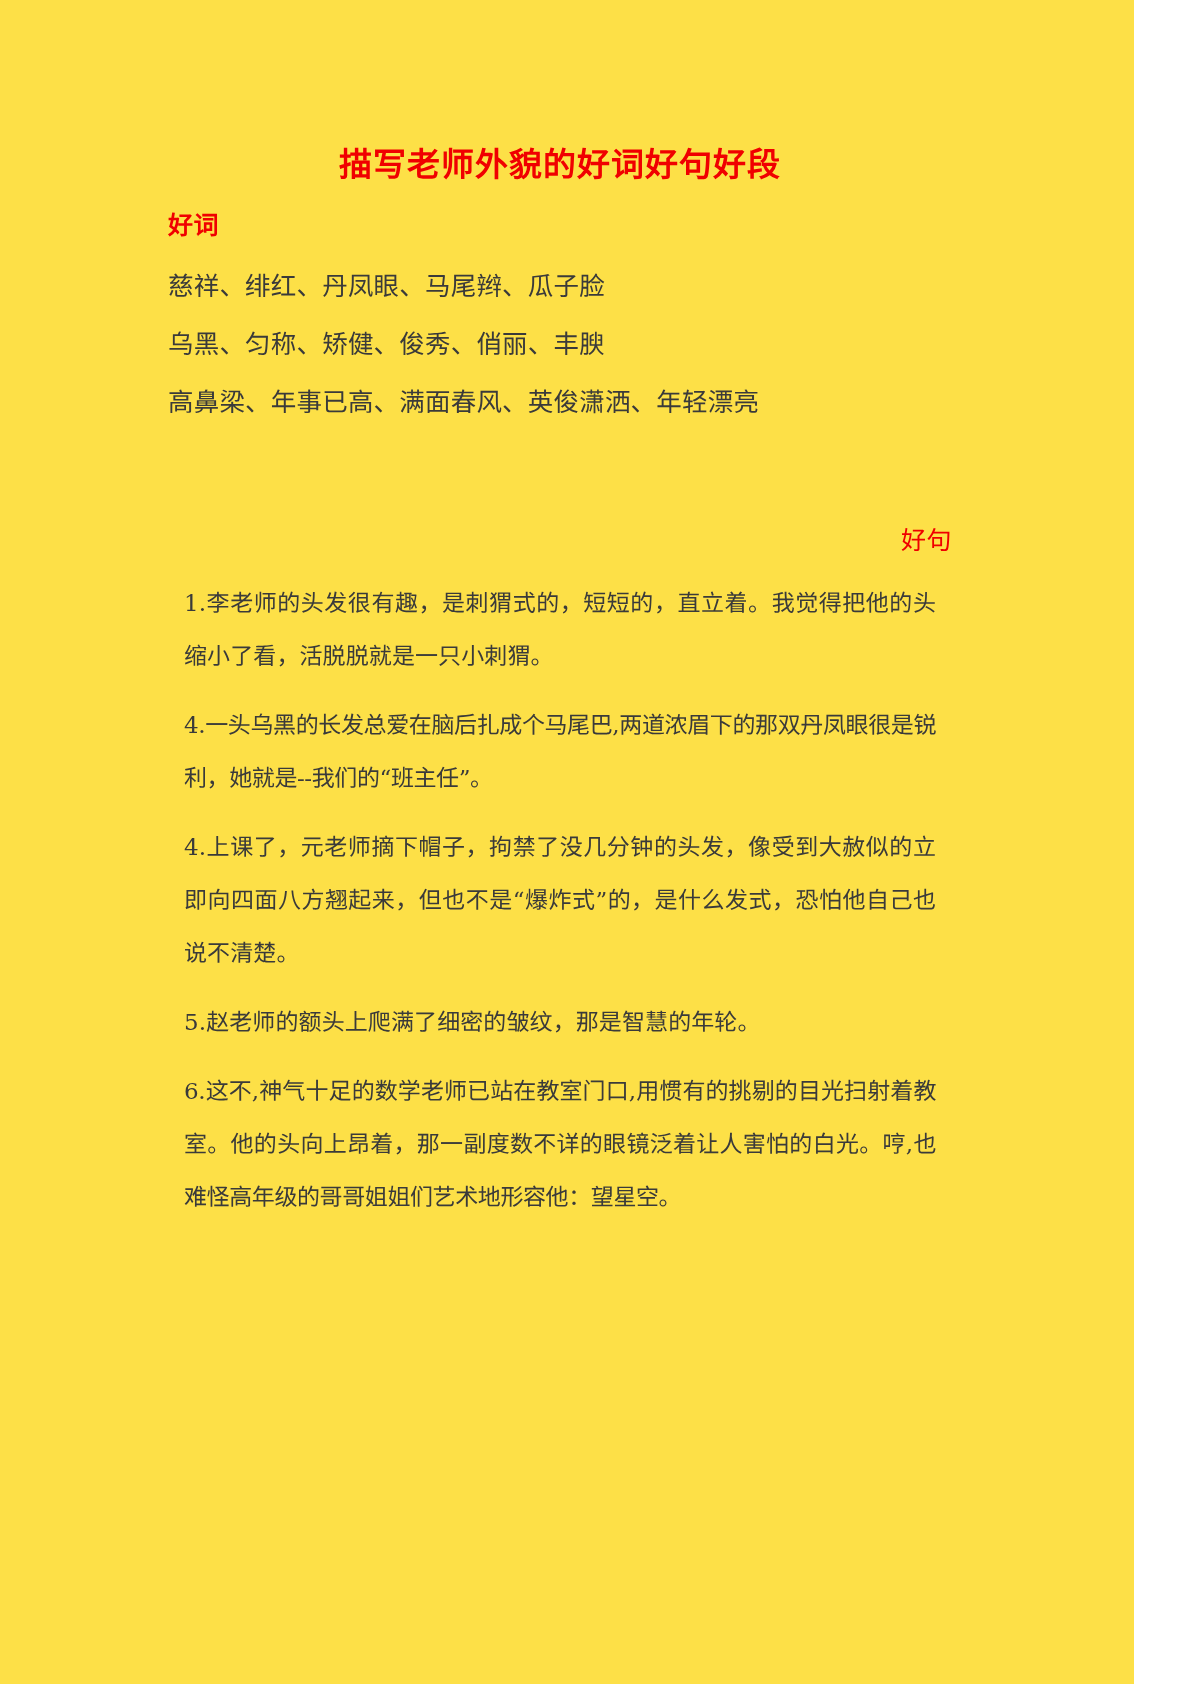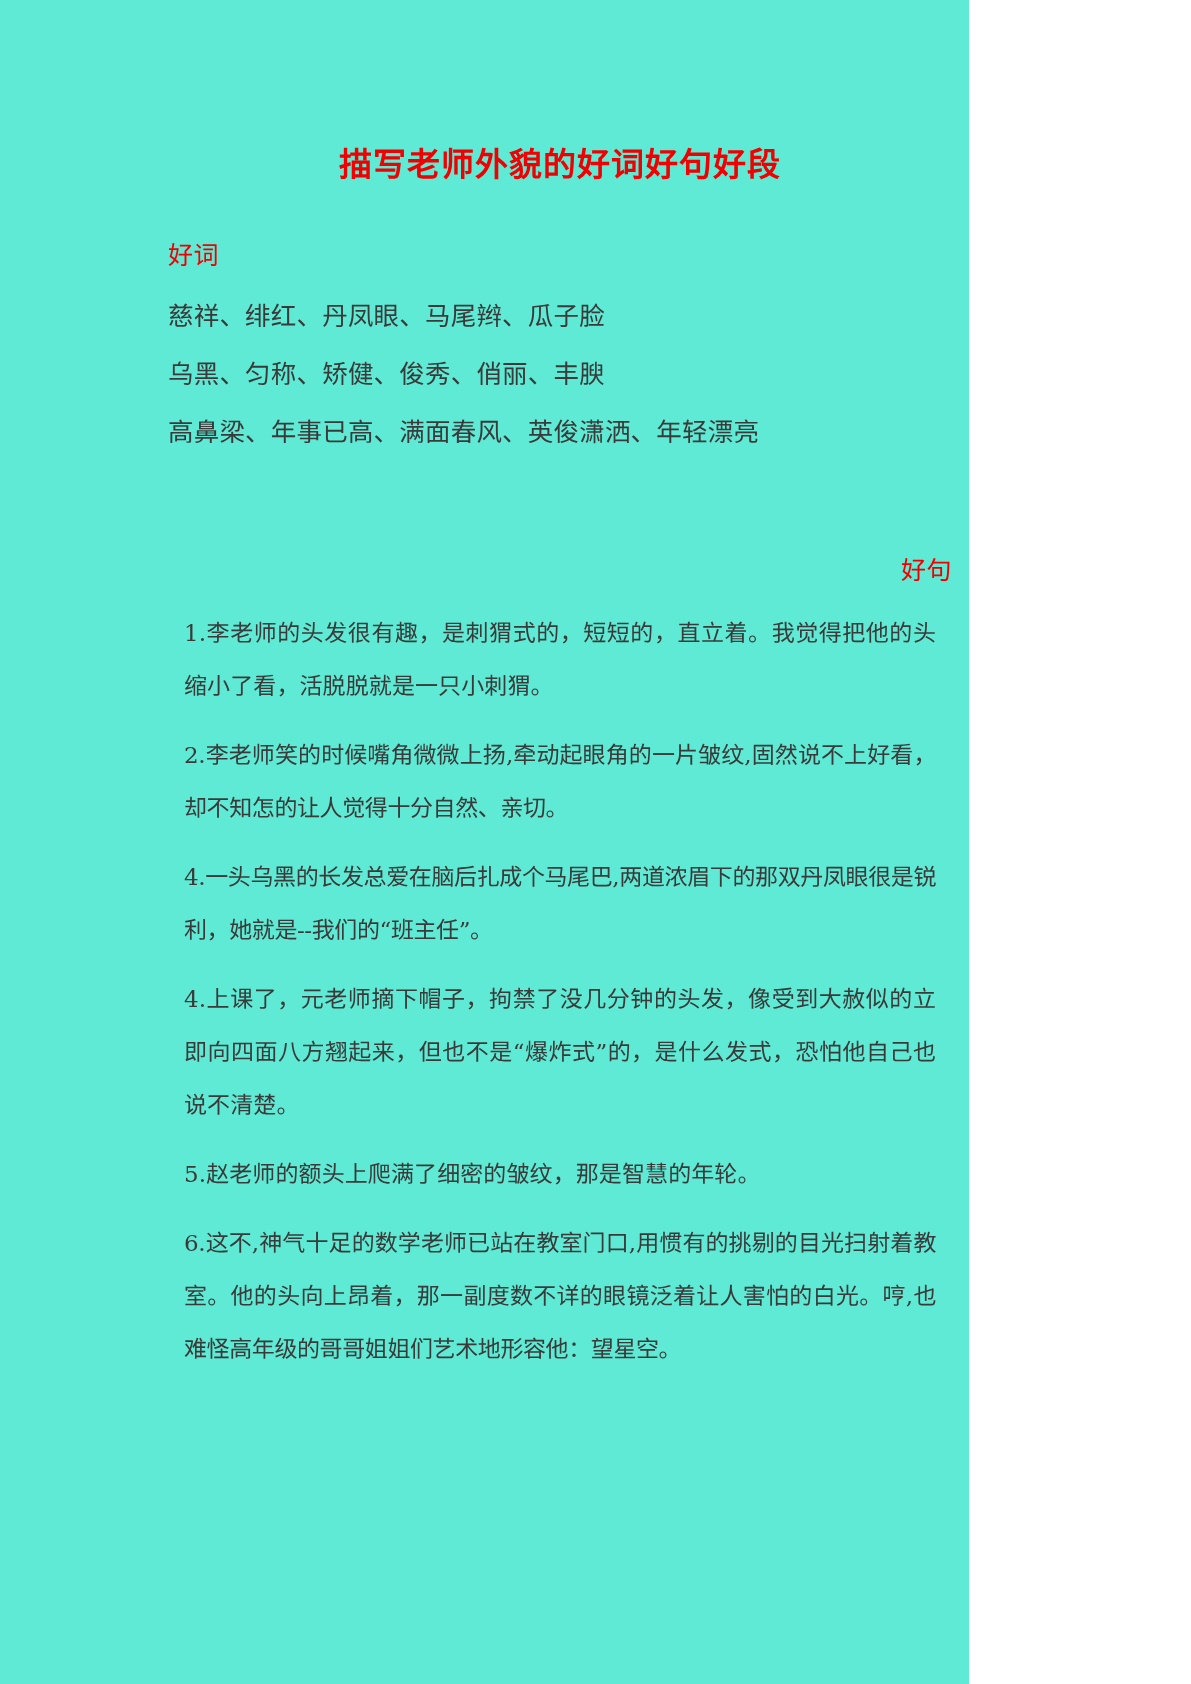--- a/index.html
+++ b/index.html
@@ -11,23 +11,23 @@
   body {
     width: 1191px;
     height: 1684px;
     overflow: hidden;
     font-family: "DejaVu Serif", "Liberation Serif", serif;
     -webkit-font-smoothing: antialiased;
   }
 
   .page {
     position: relative;
-    width: 969px;
+    width: 1134px;
     height: 1684px;
-    background: #5eead4;
+    background: #fde047;
     box-sizing: border-box;
   }
 
   .content {
     position: absolute;
     left: 168px;
     top: 0;
     width: 784px;
   }
 
@@ -49,21 +49,21 @@
   .section-heading {
     margin: 0;
     padding: 0;
     color: #f00000;
     font-size: 25px;
     font-weight: normal;
     line-height: 1;
     letter-spacing: 0.5px;
   }
 
-  #heading-haoci  { margin-top: 62px; }
+  #heading-haoci  { margin-top: 32px; font-weight: bold; }
   #heading-haoju  { margin-top: 100px; text-align: right; }
 
   
   .para {
     margin: 0;
     padding: 0;
     color: #3a3a3a;
     font-size: 25.5px;
     line-height: 52px;
     text-align: justify;
@@ -108,21 +108,20 @@
     <h2 class="section-heading" id="heading-haoci">好词</h2>
 
     <p class="para word-list">慈祥、绯红、丹凤眼、马尾辫、瓜子脸</p>
     <p class="para word-list">乌黑、匀称、矫健、俊秀、俏丽、丰腴</p>
     <p class="para word-list">高鼻梁、年事已高、满面春风、英俊潇洒、年轻漂亮</p>
 
     <h2 class="section-heading" id="heading-haoju">好句</h2>
 
     <div class="sentences">
       <p class="sentence">1.李老师的头发很有趣，是刺猬式的，短短的，直立着。我觉得把他的头缩小了看，活脱脱就是一只小刺猬。</p>
-      <p class="sentence tight">2.李老师笑的时候嘴角微微上扬,牵动起眼角的一片皱纹,固然说不上好看，却不知怎的让人觉得十分自然、亲切。</p>
       <p class="sentence tight">4.一头乌黑的长发总爱在脑后扎成个马尾巴,两道浓眉下的那双丹凤眼很是锐利，她就是--我们的“班主任”。</p>
       <p class="sentence">4.上课了，元老师摘下帽子，拘禁了没几分钟的头发，像受到大赦似的立即向四面八方翘起来，但也不是“爆炸式”的，是什么发式，恐怕他自己也说不清楚。</p>
       <p class="sentence">5.赵老师的额头上爬满了细密的皱纹，那是智慧的年轮。</p>
       <p class="sentence tight">6.这不,神气十足的数学老师已站在教室门口,用惯有的挑剔的目光扫射着教室。他的头向上昂着，那一副度数不详的眼镜泛着让人害怕的白光。哼,也难怪高年级的哥哥姐姐们艺术地形容他：望星空。</p>
     </div>
 
   </div>
 </div>
 
 </body></html>

